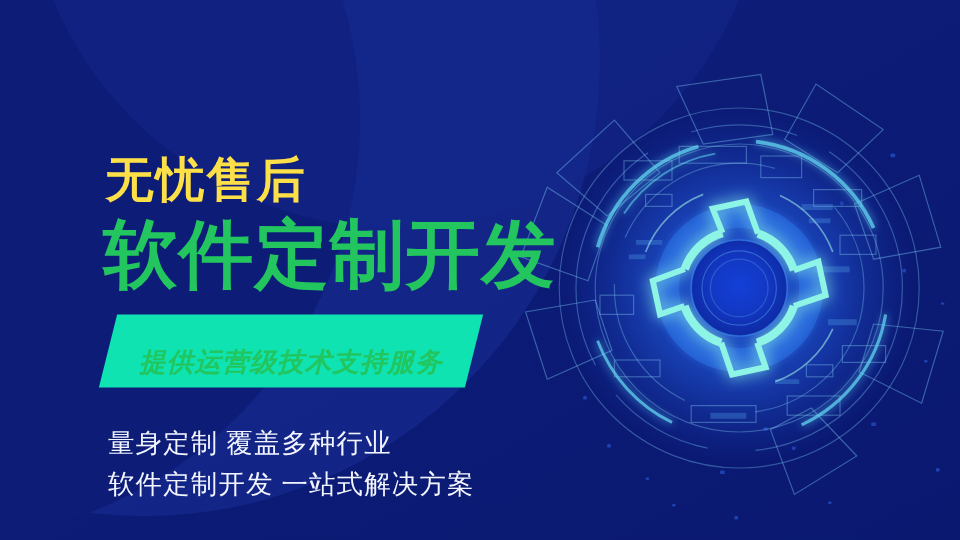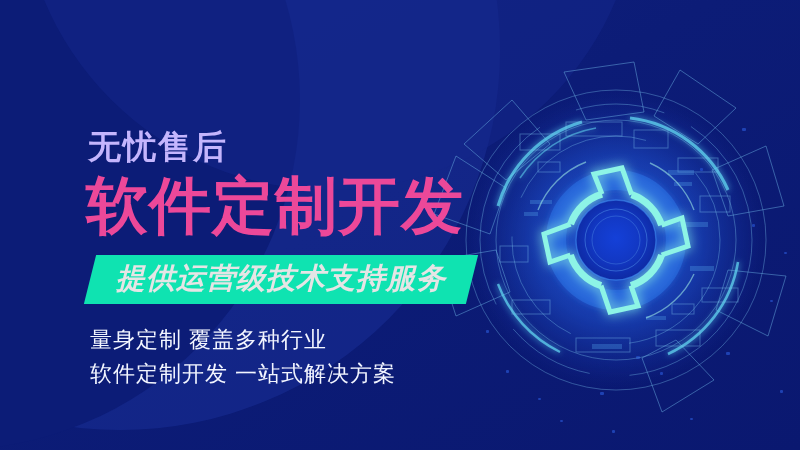--- a/index.html
+++ b/index.html
@@ -87,61 +87,62 @@
   }
 
   
   .content {
     position: absolute;
     left: 86px;
     top: 130px;
     width: 400px;
   }
   .eyebrow {
-    font-size: 33px;
+    font-size: 40px;
     line-height: 1;
     font-weight: 700;
     letter-spacing: 2px;
-    color: #c4b5fd;
+    color: #fde047;
     margin: 0 0 12px 2px;
     white-space: nowrap;
   }
   .headline {
     font-size: 62px;
     line-height: 1;
     font-weight: 700;
     letter-spacing: 1px;
-    color: #ec4899;
+    color: #22c55e;
     margin: 0 0 18px 0;
     white-space: nowrap;
   }
   .badge-wrap {
     position: relative;
     display: inline-block;
     margin: 0 0 14px 4px;
   }
   .badge-shape {
     position: absolute;
     inset: 0;
     background: #0fe3b1;
     transform: skewX(-14deg);
   }
   .badge-text {
     position: relative;
     display: block;
     padding: 8px 26px 9px 26px;
-    font-size: 29px;
+    font-size: 22px;
     line-height: 1.1;
     font-weight: 700;
     font-style: italic;
     letter-spacing: 1px;
-    color: #e5e5e5;
+    color: #22c55e;
     white-space: nowrap;
-  }
-  .features { margin: 5px 0 0 4px; }
+    margin-top: 20px;
+  }
+  .features { margin: 16px 0 0 4px; font-family: Liberation Serif, serif; }
   .feature-line {
     font-size: 22px;
     line-height: 1.55;
     font-weight: 400;
     letter-spacing: 1px;
     color: #f2f5ff;
     white-space: nowrap;
   }
 </style>
 </head>

